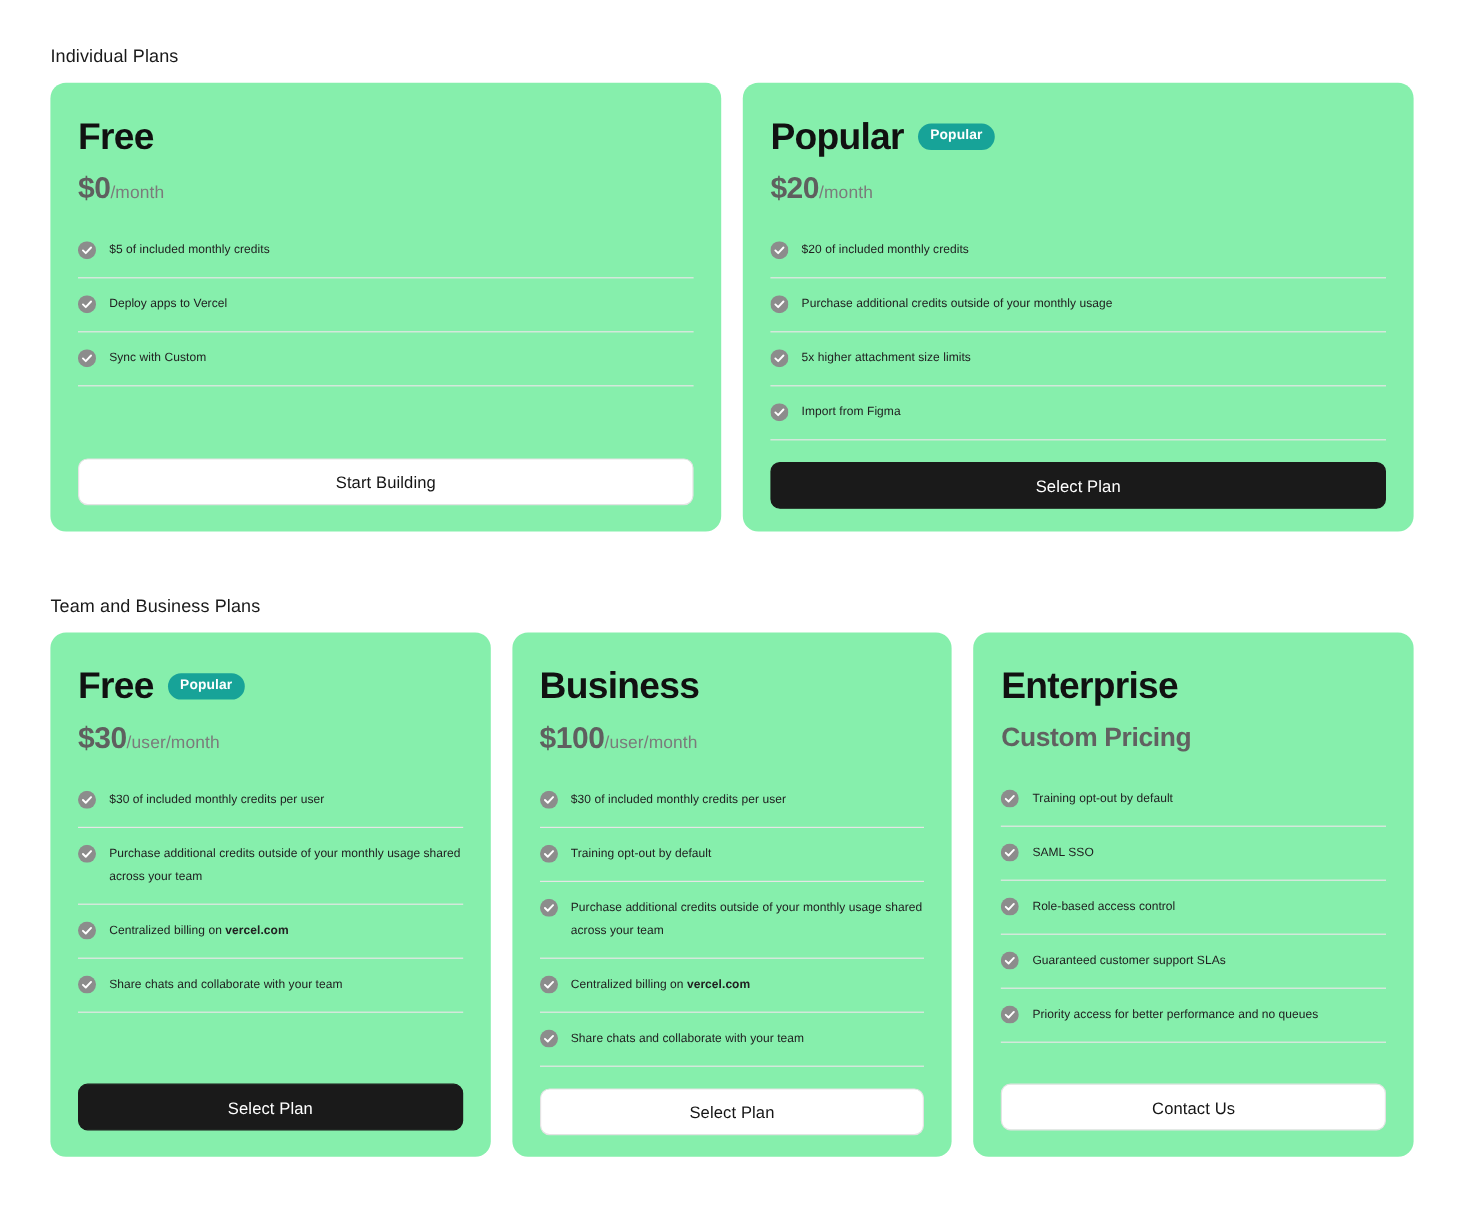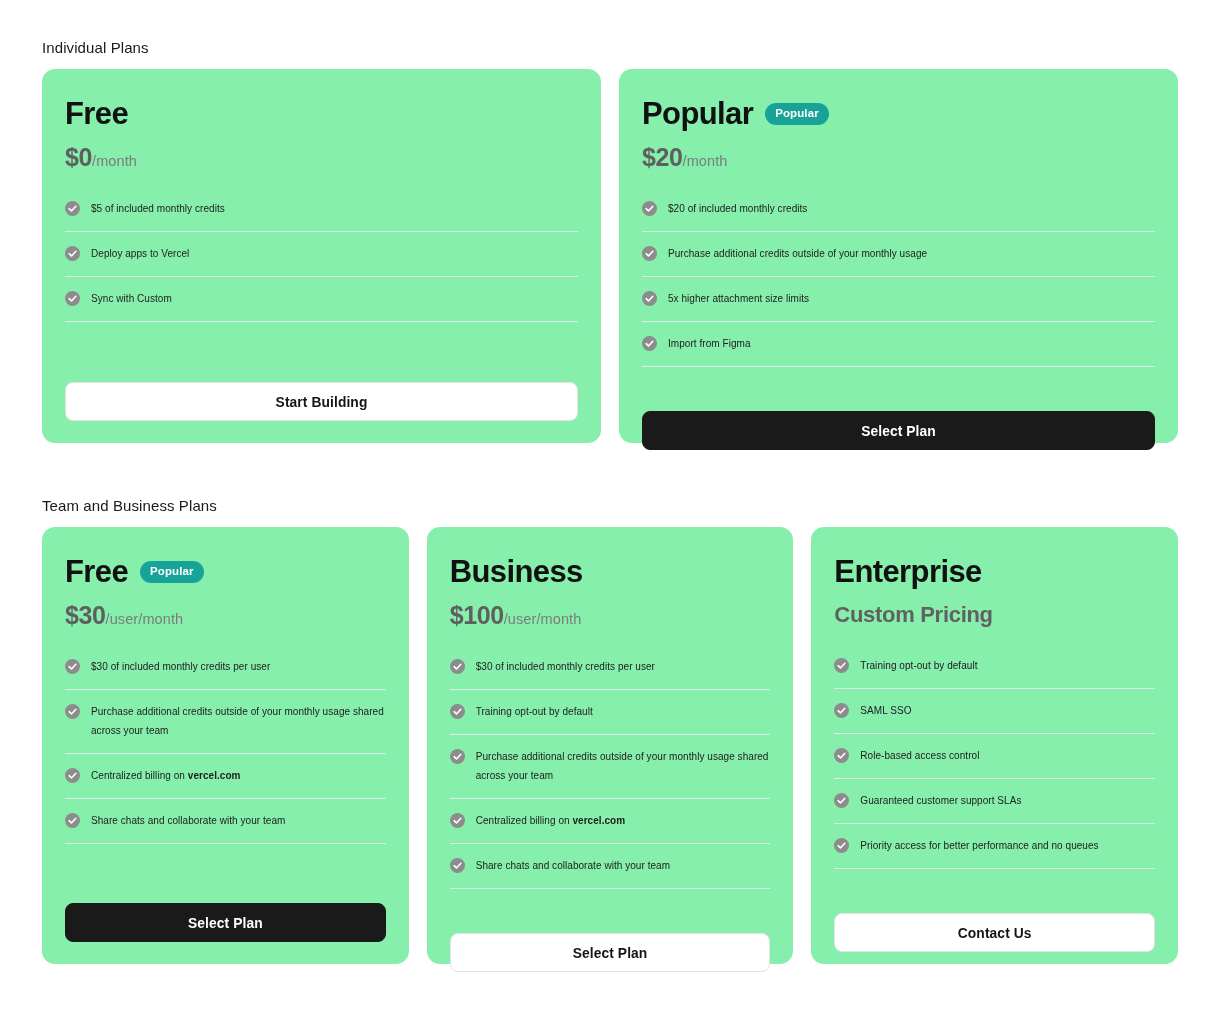--- a/index.html
+++ b/index.html
@@ -118,25 +118,25 @@
     color: #212121;
     letter-spacing: 0.05px;
   }
   .feature-text b { font-weight: 700; }
 
   .spacer { flex: 1 1 auto; min-height: 8px; }
 
   .cta {
     display: block;
     width: 100%;
-    margin-top: 36px;
+    margin-top: 10px;
     height: 39px;
     border-radius: 8px;
     font-size: 13.8px;
-    font-weight: 700;
+    font-weight: 400;
     letter-spacing: 0.1px;
     line-height: 39px;
     text-align: center;
     cursor: pointer;
     user-select: none;
   }
   .cta-light {
     background: #ffffff;
     color: #151515;
     border: 1px solid #e3e3e3;

